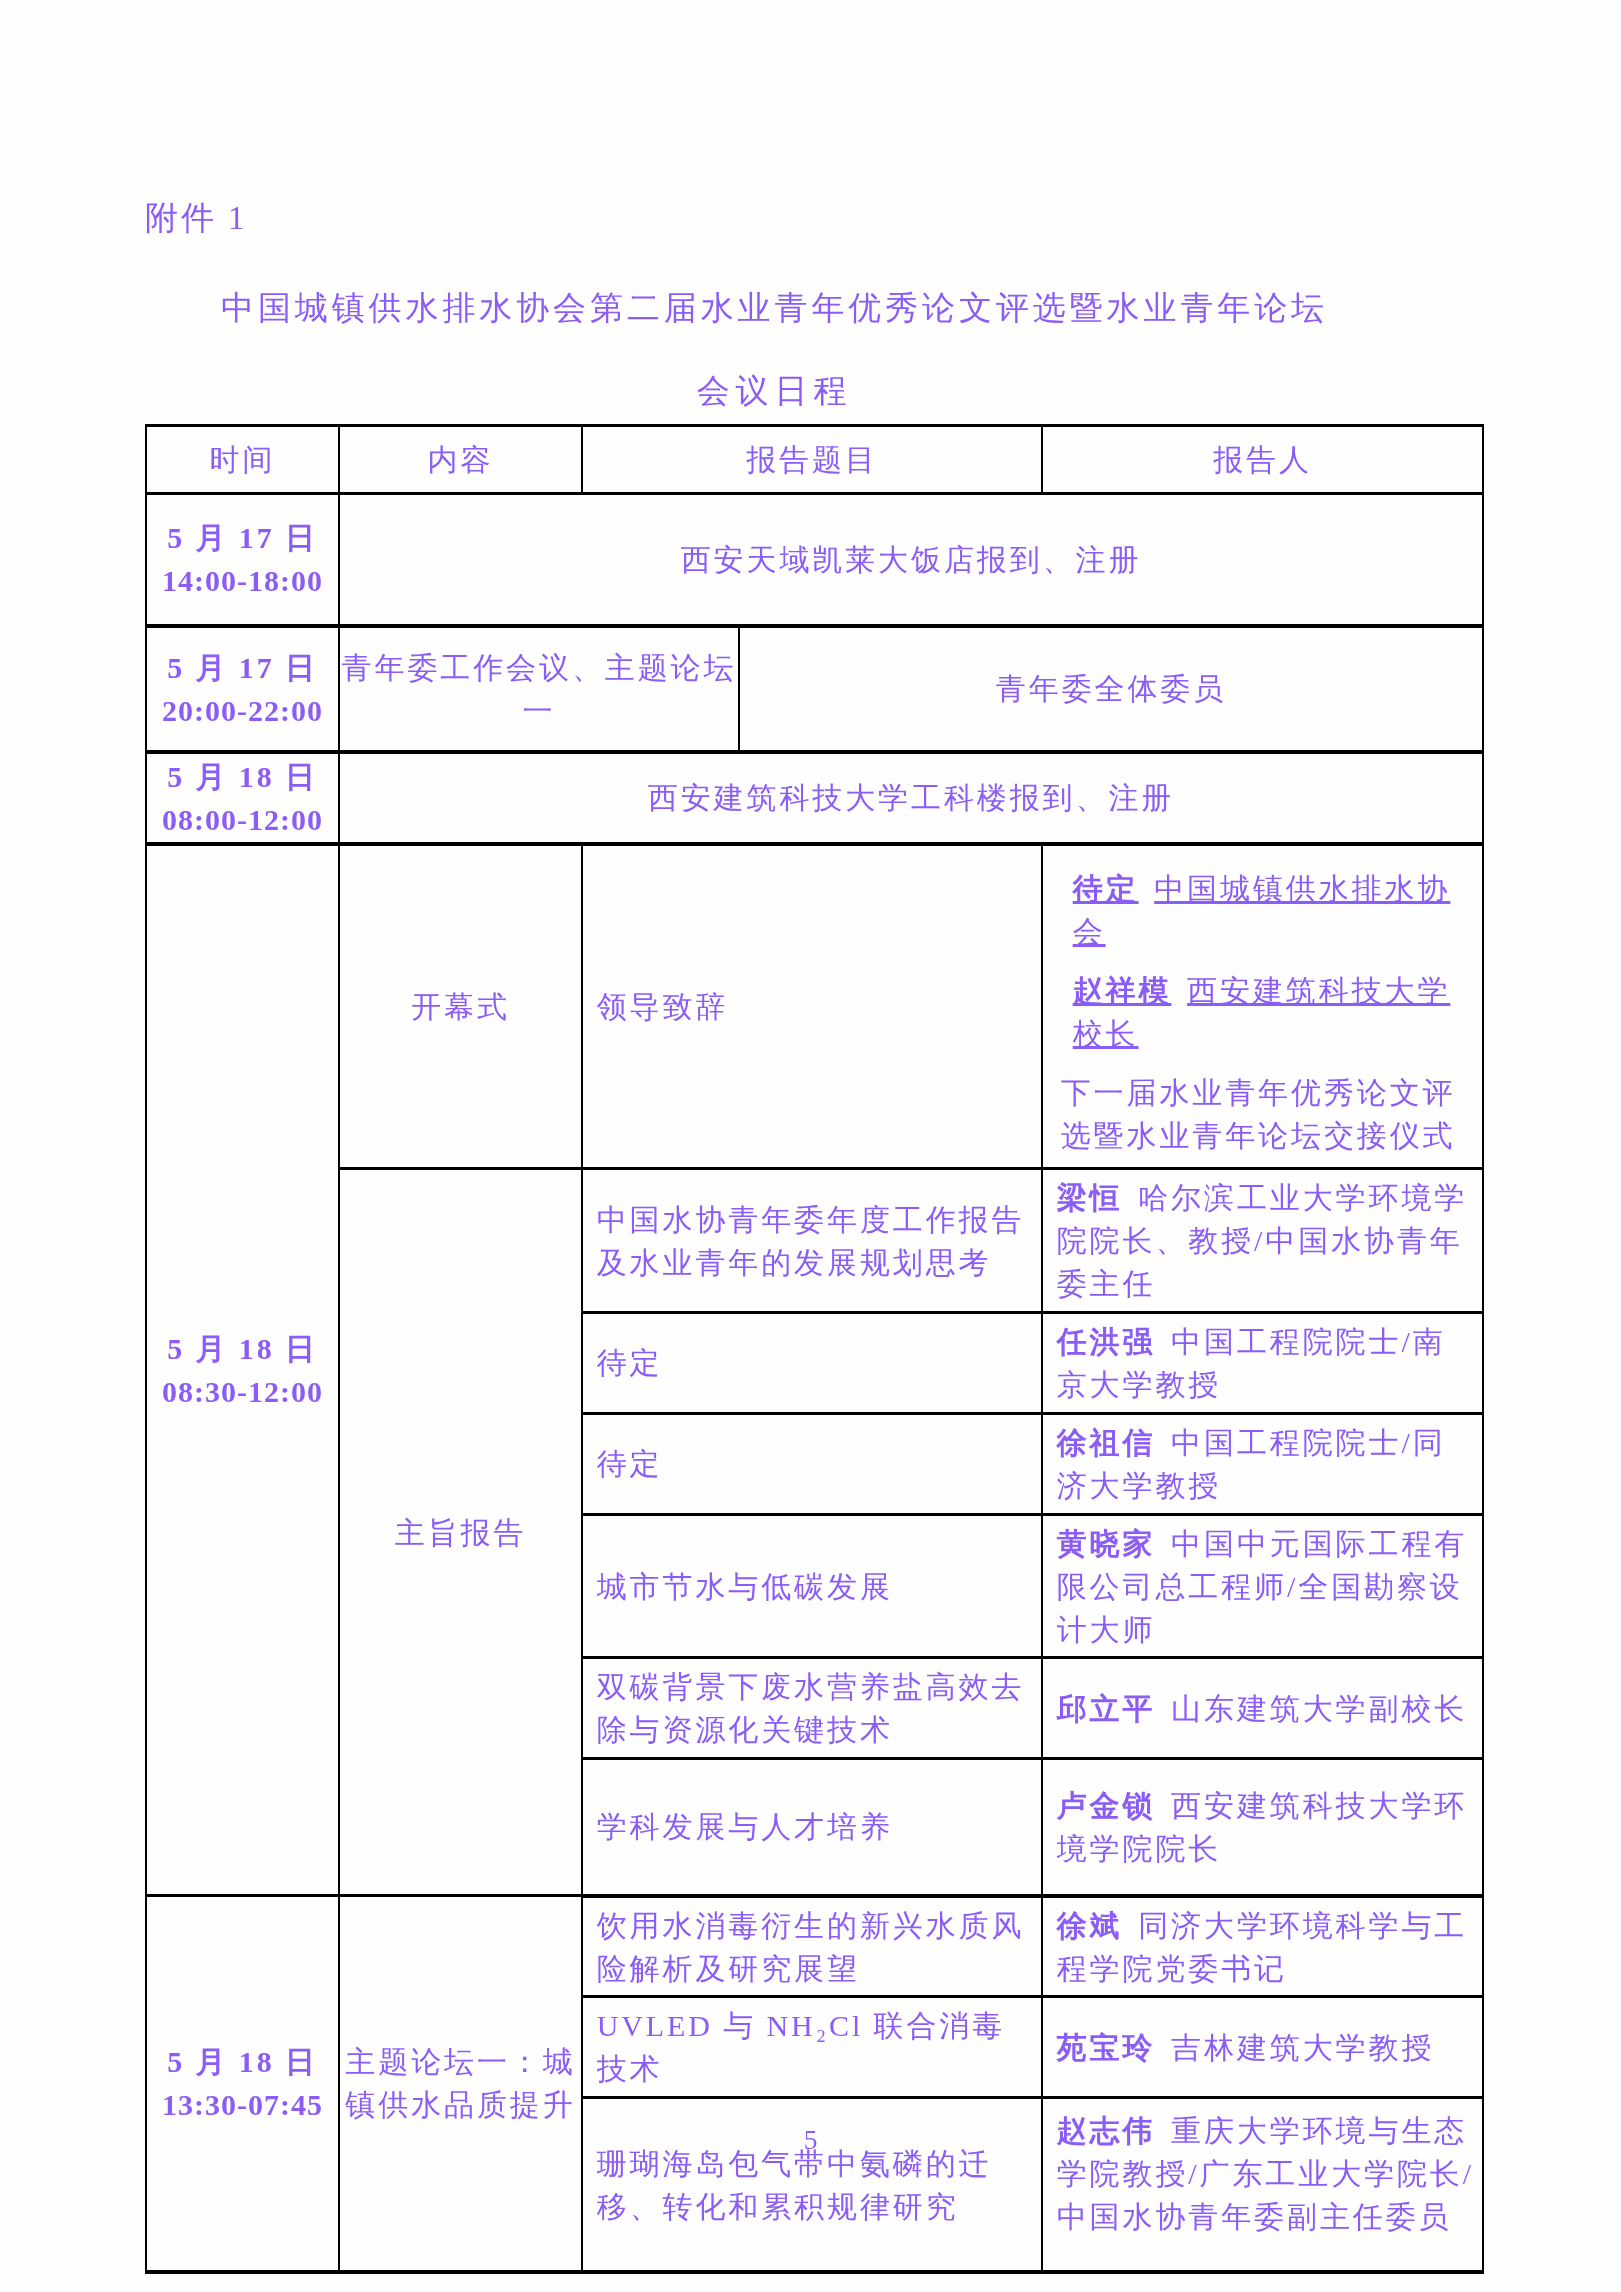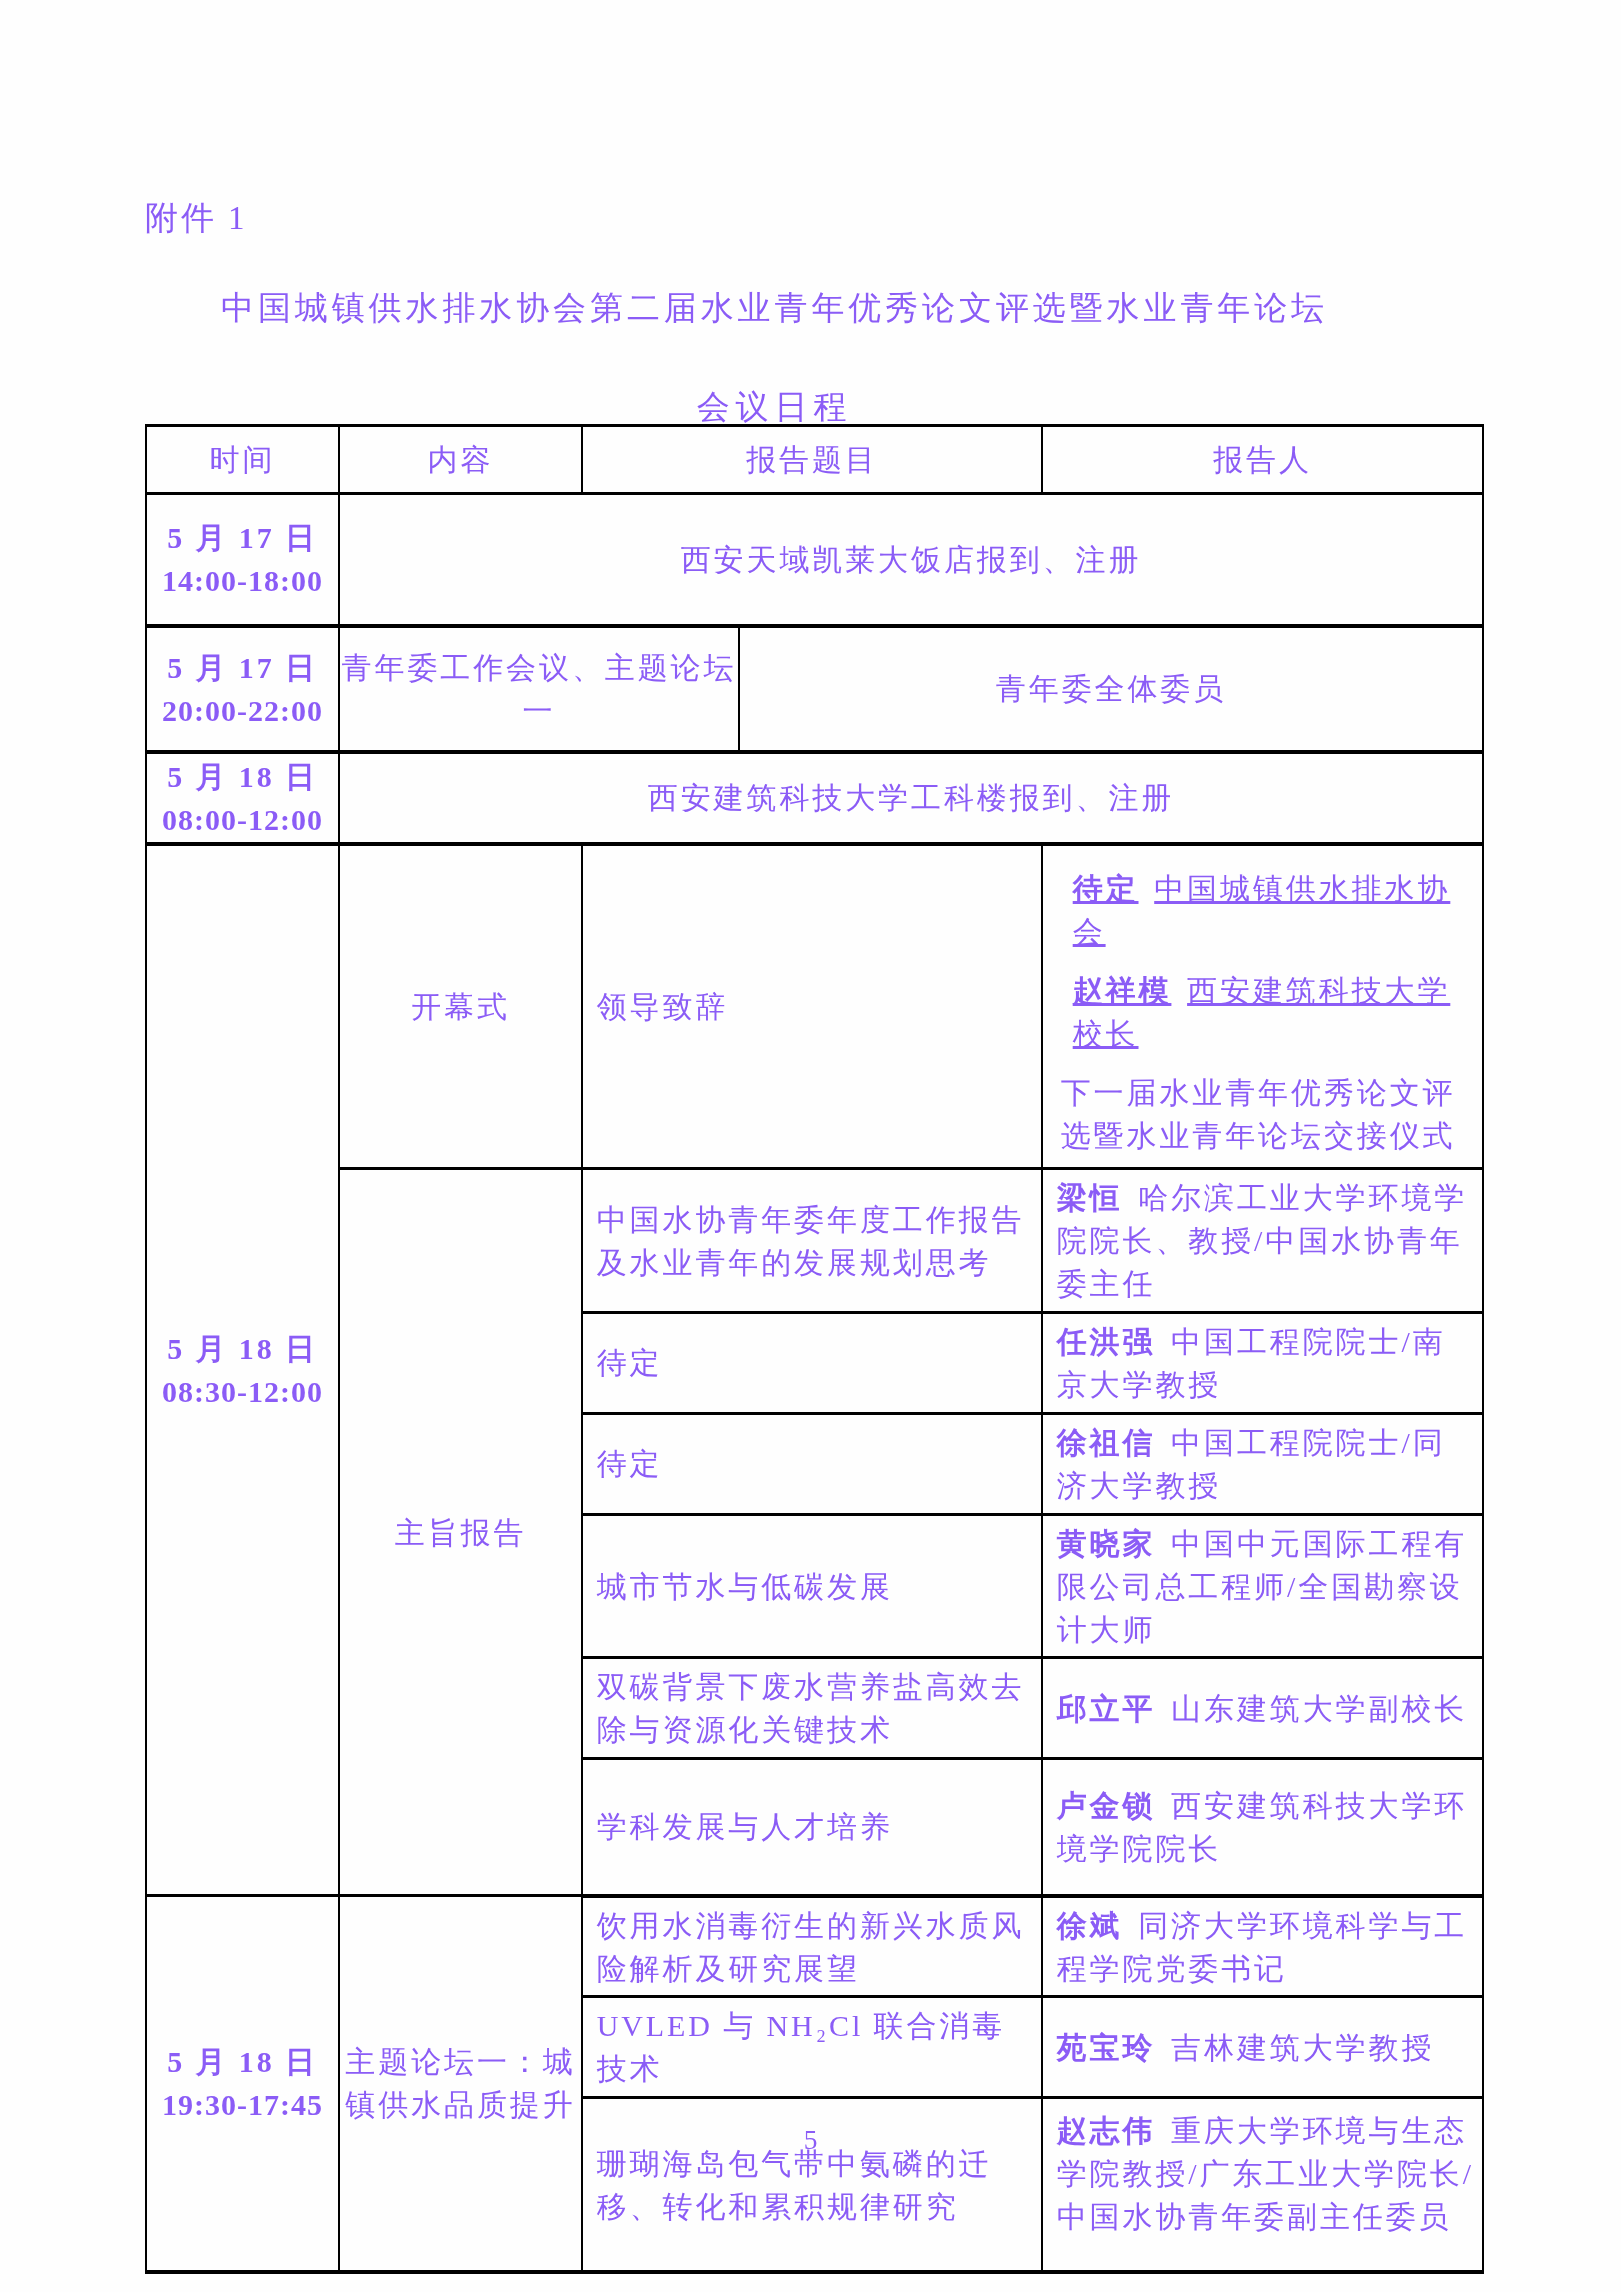--- a/index.html
+++ b/index.html
@@ -27,21 +27,20 @@
     font-size: 33px;
     letter-spacing: 3.9px;
   }
   .doc-subtitle {
     position: absolute;
     left: 0; top: 369px;
     width: 1549px;
     text-align: center;
     font-size: 33px;
     letter-spacing: 5.9px;
-    margin-top: 16px;
   }
   table.agenda {
     position: absolute;
     left: 145px; top: 424px;
     width: 1337px;
     border-collapse: collapse;
     table-layout: fixed;
     border: 2.9px solid #000;
     border-bottom-width: 4.9px;
   }
@@ -164,21 +163,21 @@
       <td class="c-presenter"><span class="spk">邱立平</span><span>山东建筑大学副校长</span></td>
     </tr>
     <tr style="height:137px" class="sect-end">
       <td class="c-title" colspan="2">学科发展与人才培养</td>
       <td class="c-presenter"><span class="spk">卢金锁</span><span>西安建筑科技大学环境学院院长</span></td>
     </tr>
 
     <tr style="height:88px">
       <td class="c-time" rowspan="3">
         <div class="date">5 月 18 日</div>
-        <div class="trange">19:30-17:45</div>
+        <div class="trange">13:30-07:45</div>
       </td>
       <td class="c-center bold" rowspan="3">主题论坛一：城镇供水品质提升</td>
       <td class="c-title" colspan="2">饮用水消毒衍生的新兴水质风险解析及研究展望</td>
       <td class="c-presenter"><span class="spk">徐斌</span><span>同济大学环境科学与工程学院党委书记</span></td>
     </tr>
     <tr style="height:73px">
       <td class="c-title" colspan="2">UVLED 与 NH₂Cl 联合消毒技术</td>
       <td class="c-presenter"><span class="spk">苑宝玲</span><span>吉林建筑大学教授</span></td>
     </tr>
     <tr style="height:174px">

